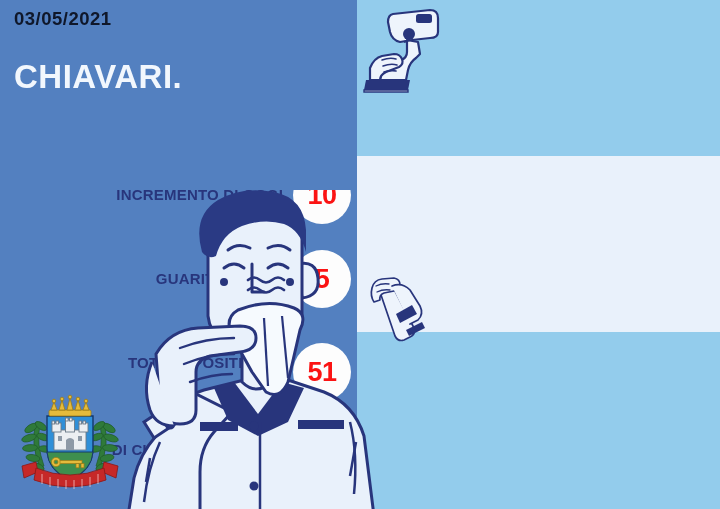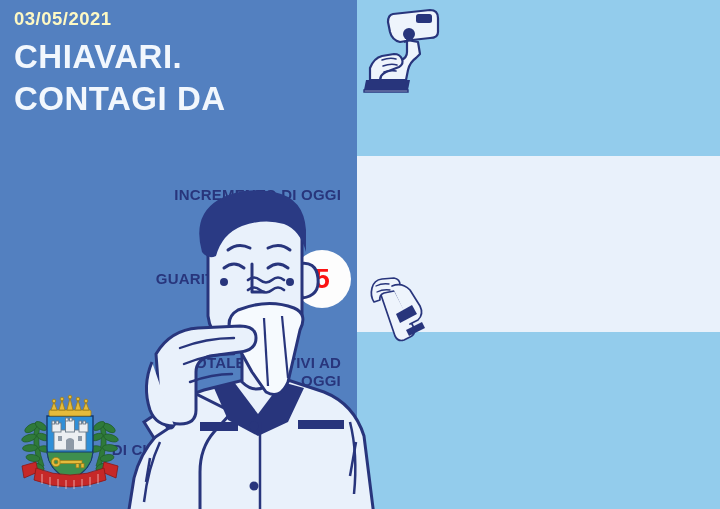--- a/index.html
+++ b/index.html
@@ -11,31 +11,31 @@
   }
   #poster {
     position:relative;
     width:720px; height:509px;
     overflow:hidden;
     background:#5380c0;
   }
   #date-label {
     position:absolute; left:14px; top:8px;
     font-size:18.5px; font-weight:bold;
-    color:#fef9c3; letter-spacing:0.5px;
+    color:#0f172a; letter-spacing:0.5px;
   }
   #title-block {
     position:absolute; left:14px; top:36px;
     width:345px;
     color:#f2f7fd;
     font-size:33px; font-weight:bold;
     line-height:1.27;
     letter-spacing:0.5px;
   }
-  #title-block div { white-space:nowrap; }
+  #title-block div { white-space:nowrap;margin-top:20px; }
 
   
   .stripe { position:absolute; left:357px; width:363px; }
   #stripe-1 { top:0px;   height:156px; background:#93ccec; }
   #stripe-2 { top:156px; height:176px; background:#e9f1fb; }
   #stripe-3 { top:332px; height:177px; background:#93ccec; }
 
   
   .row {
     position:absolute; left:0; width:363px;
@@ -108,35 +108,41 @@
     </div>
     <div class="badge">
       <span class="badge-num">5</span>
     </div>
   </div>
 
   <div class="row" id="row-2">
     <div class="row-label">
       <div>INCREMENTO DI OGGI</div>
     </div>
+    <div class="badge">
+      <span class="badge-num">10</span>
+    </div>
   </div>
 
   <div class="row" id="row-3">
     <div class="row-label">
       <div>GUARITI DI OGGI</div>
     </div>
     <div class="badge">
       <span class="badge-num">5</span>
     </div>
   </div>
 
   <div class="row" id="row-4">
     <div class="row-label">
       <div>TOTALE POSITIVI AD</div>
       <div>OGGI</div>
+    </div>
+    <div class="badge">
+      <span class="badge-num">51</span>
     </div>
   </div>
 
   <div class="row" id="row-5">
     <div class="row-label">
       <div>DI CUI OSPEDALIZZATI</div>
     </div>
     <div class="badge">
       <span class="badge-num">4</span>
     </div>
@@ -237,21 +243,20 @@
       <path d="M60 176 Q50 200 58 224 Q64 240 82 240" stroke="#28357c" stroke-width="3" fill="#e9f1fb"></path>
     </g>
   </svg>
 
   <div id="left-panel-bg" style="position:absolute;left:0;top:0;width:92px;height:509px;background:#5380c0;z-index:4;"></div>
 
   <div style="position:absolute;left:0;top:0;width:357px;height:190px;background:#5380c0;z-index:6;"></div>
   <div id="date-label" style="z-index:7;">03/05/2021</div>
   <div id="title-block" style="z-index:7;">
     <div>CHIAVARI.</div>
-    <div>CONTAGI DA</div>
   </div>
 
   <svg id="coat-of-arms" viewBox="0 0 112 108">
 
     <g fill="#2f7a3a" stroke="#1f5a28" stroke-width="0.7">
       <g>
         <path d="M22 30 Q16 52 26 76 L30 74 Q22 52 26 32 Z"></path>
         <ellipse cx="17" cy="36" rx="7" ry="3.4" transform="rotate(-32 17 36)"></ellipse>
         <ellipse cx="15" cy="46" rx="7.5" ry="3.4" transform="rotate(-18 15 46)"></ellipse>
         <ellipse cx="16" cy="56" rx="7.5" ry="3.4" transform="rotate(-4 16 56)"></ellipse>

